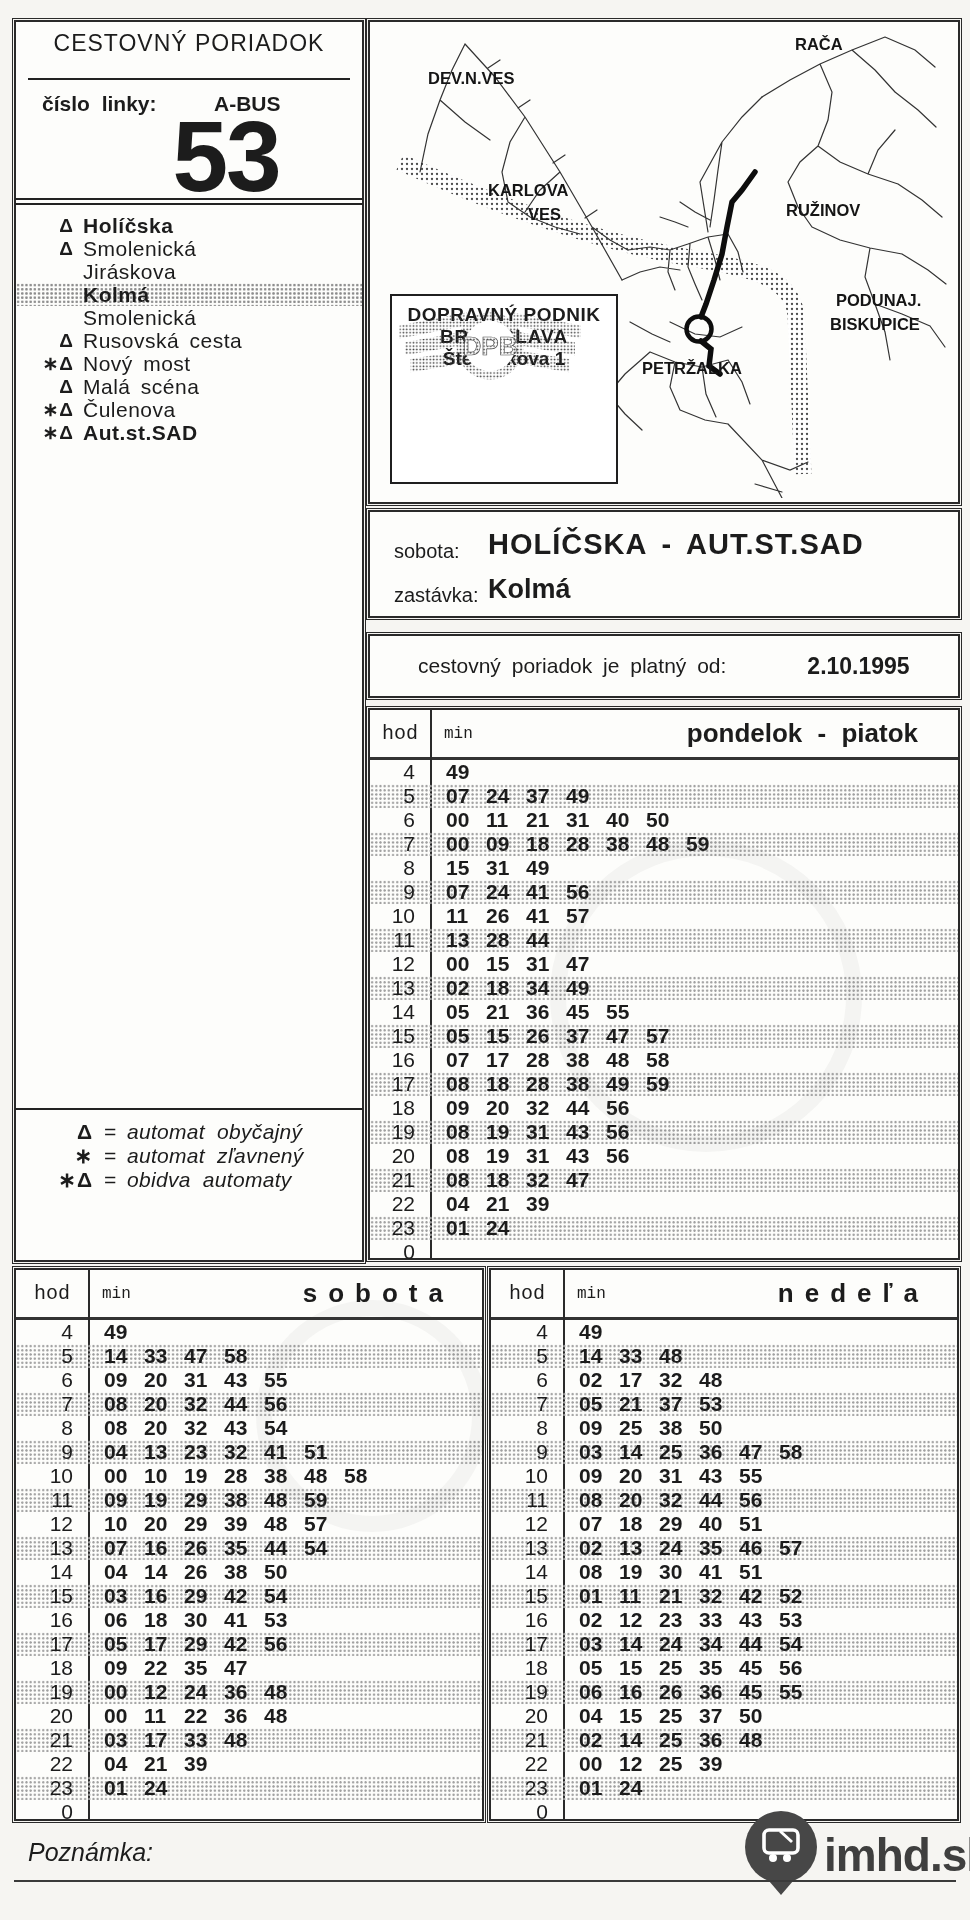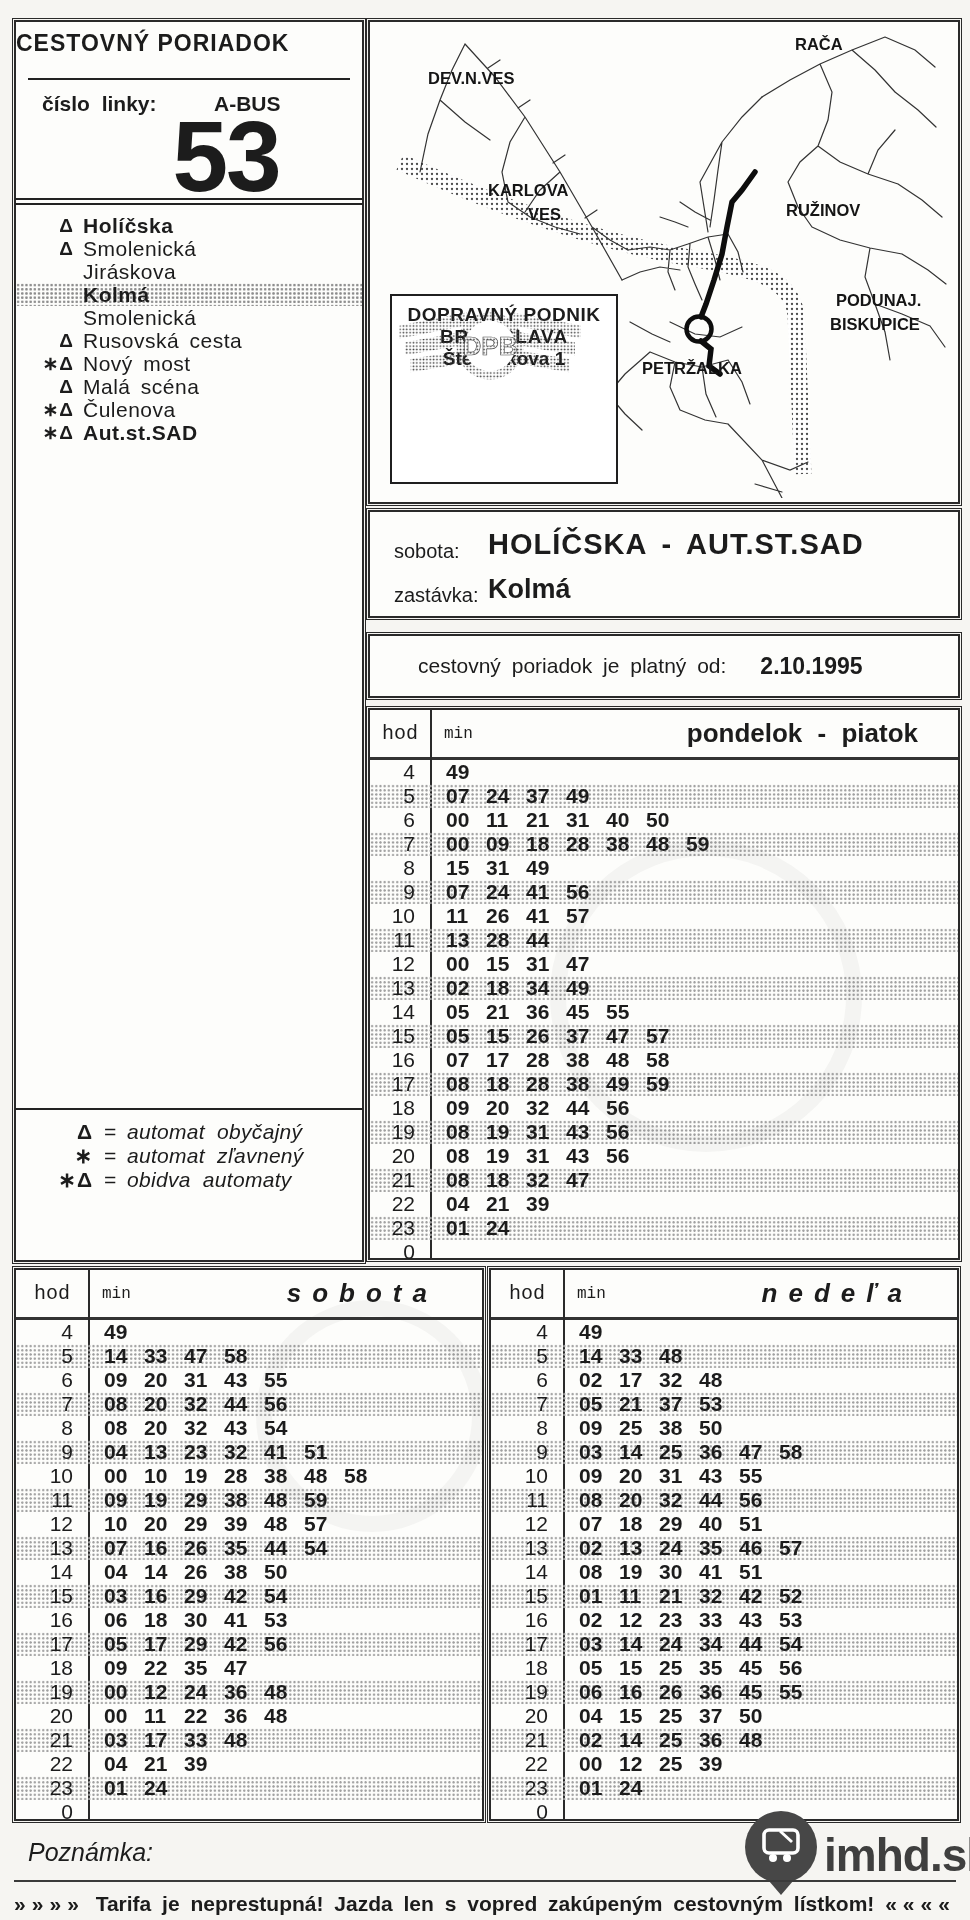--- a/index.html
+++ b/index.html
@@ -2,21 +2,21 @@
 <html><head>
 <meta charset="utf-8">
 <style>
   html,body{margin:0;padding:0;background:#e9e8e5;}
   .page{position:relative;width:970px;height:1920px;background:#f6f5f2;overflow:hidden;
         font-family:"Liberation Sans",sans-serif;color:#1c1c1c;margin:0 auto;}
   .box{position:absolute;background:#fdfdfb;border:2px solid #2a2a2a;outline:1px solid #2a2a2a;outline-offset:1px;}
 
   
   .left-panel{left:14px;top:20px;width:346px;height:1238px;}
-  .lp-title{position:absolute;top:8px;left:0;right:0;font-size:23px;font-weight:700;letter-spacing:1px;}
+  .lp-title{position:absolute;top:8px;left:0;right:0;text-align:center;font-size:23px;font-weight:400;letter-spacing:1px;}
   .lp-rule{position:absolute;top:56px;left:12px;right:12px;height:0;border-top:2px solid #222;}
   .lp-lineno-label{position:absolute;top:70px;left:26px;font-size:21px;font-weight:700;word-spacing:6px;}
   .lp-linetype{position:absolute;top:70px;left:198px;font-size:21px;font-weight:700;}
   .lp-number{position:absolute;top:92px;left:0;right:0;text-align:center;padding-left:74px;
              font-size:100px;font-weight:700;line-height:0.85;letter-spacing:-2px;}
   .lp-sep{position:absolute;top:176px;left:-1px;right:-1px;height:3px;border-top:2px solid #222;border-bottom:2px solid #222;}
 
   .stops{position:absolute;top:192px;left:0;right:0;}
   .stop-row{position:relative;height:23px;line-height:23px;display:flex;font-size:21px;}
   .stop-sym{width:58px;text-align:right;padding-right:9px;font-weight:700;font-size:19px;letter-spacing:1px;flex:0 0 auto;}
@@ -38,34 +38,34 @@
   .dpb-l1{margin-top:8px;font-size:19px;font-weight:700;letter-spacing:.5px;}
   .dpb-l2{font-size:19px;font-weight:700;letter-spacing:1px;}
   .dpb-l3{font-size:19px;font-weight:700;}
 
   
   .trasa-box{left:368px;top:510px;width:588px;height:104px;}
   .trasa-label{position:absolute;left:24px;top:28px;font-size:20px;}
   .trasa-value{position:absolute;left:118px;top:16px;font-size:29px;font-weight:700;letter-spacing:1px;word-spacing:6px;}
   .zast-label{position:absolute;left:24px;top:72px;font-size:20px;}
   .zast-value{position:absolute;left:118px;top:62px;font-size:27px;font-weight:700;}
-  .valid-box{left:368px;top:634px;width:588px;height:60px;display:flex;align-items:center;}
+  .valid-box{left:368px;top:634px;width:588px;height:60px;display:flex;align-items:center;gap:47px;}
   .valid-label{margin-left:48px;font-size:21px;word-spacing:5px;}
   .valid-date{margin-left:34px;font-size:23px;font-weight:700;}
 
   
   .tt{position:absolute;}
   .tt-weekday{left:368px;top:708px;width:588px;height:548px;}
   .tt-saturday{left:14px;top:1268px;width:466px;height:549px;}
   .tt-sunday{left:489px;top:1268px;width:466px;height:549px;}
   .tt-head{position:absolute;top:0;left:0;right:0;height:47px;border-bottom:3px solid #333;display:flex;align-items:center;}
   .tt-colhod{width:var(--hodw);text-align:center;font-family:"Liberation Mono","DejaVu Sans Mono",monospace;font-size:20px;flex:0 0 auto;}
   .tt-colmin{padding-left:14px;width:72px;font-family:"Liberation Mono","DejaVu Sans Mono",monospace;font-size:16px;flex:0 0 auto;}
   .tt-title{flex:1;text-align:right;font-size:26px;font-weight:700;padding-right:40px;word-spacing:8px;}
-  .tt-title.sp{letter-spacing:11px;padding-right:44px;font-style:italic;}
+  .tt-title.sp{letter-spacing:11px;padding-right:28px;}
   .tt-vline{position:absolute;top:0;bottom:0;left:var(--hodw);width:2px;background:#2a2a2a;}
   .tt-body{position:absolute;top:50px;left:0;right:0;bottom:0;display:flex;flex-direction:column;}
   .tt-row{flex:1;display:flex;align-items:center;}
   .tt-hour{width:var(--hodw);text-align:right;padding-right:15px;font-size:21px;box-sizing:border-box;flex:0 0 auto;}
   .tt-mins{padding-left:16px;white-space:nowrap;}
   .tt-m{display:inline-block;width:40px;font-size:21px;font-weight:700;}
   .shade{background-image:radial-gradient(circle,#a0a0a0 .95px,transparent 1.35px);background-size:4.2px 4.2px;}
   .tt-weekday{--hodw:60px;} .tt-saturday,.tt-sunday{--hodw:72px;}
 
   
@@ -516,19 +516,14 @@
       <polygon points="21,64 57,64 39,85" fill="#474747"></polygon>
       <rect x="22" y="20" width="34" height="23" rx="5" fill="none" stroke="#ffffff" stroke-width="3.6"></rect>
       <line x1="38" y1="21" x2="50" y2="32" stroke="#ffffff" stroke-width="3"></line>
       <circle cx="31" cy="48" r="4" fill="#ffffff"></circle>
       <circle cx="45" cy="48" r="4" fill="#ffffff"></circle>
     </svg>
     <span class="brand-text">imhd.sk</span>
   </div>
 
   <div class="foot-rule"></div>
-  <div class="tariff">
-    <span class="marks">»»»»</span>
-    <span>Tarifa je neprestupná! Jazda len s vopred zakúpeným cestovným lístkom!</span>
-    <span class="marks">««««</span>
-  </div>
 
 </div>
 
 </body></html>

